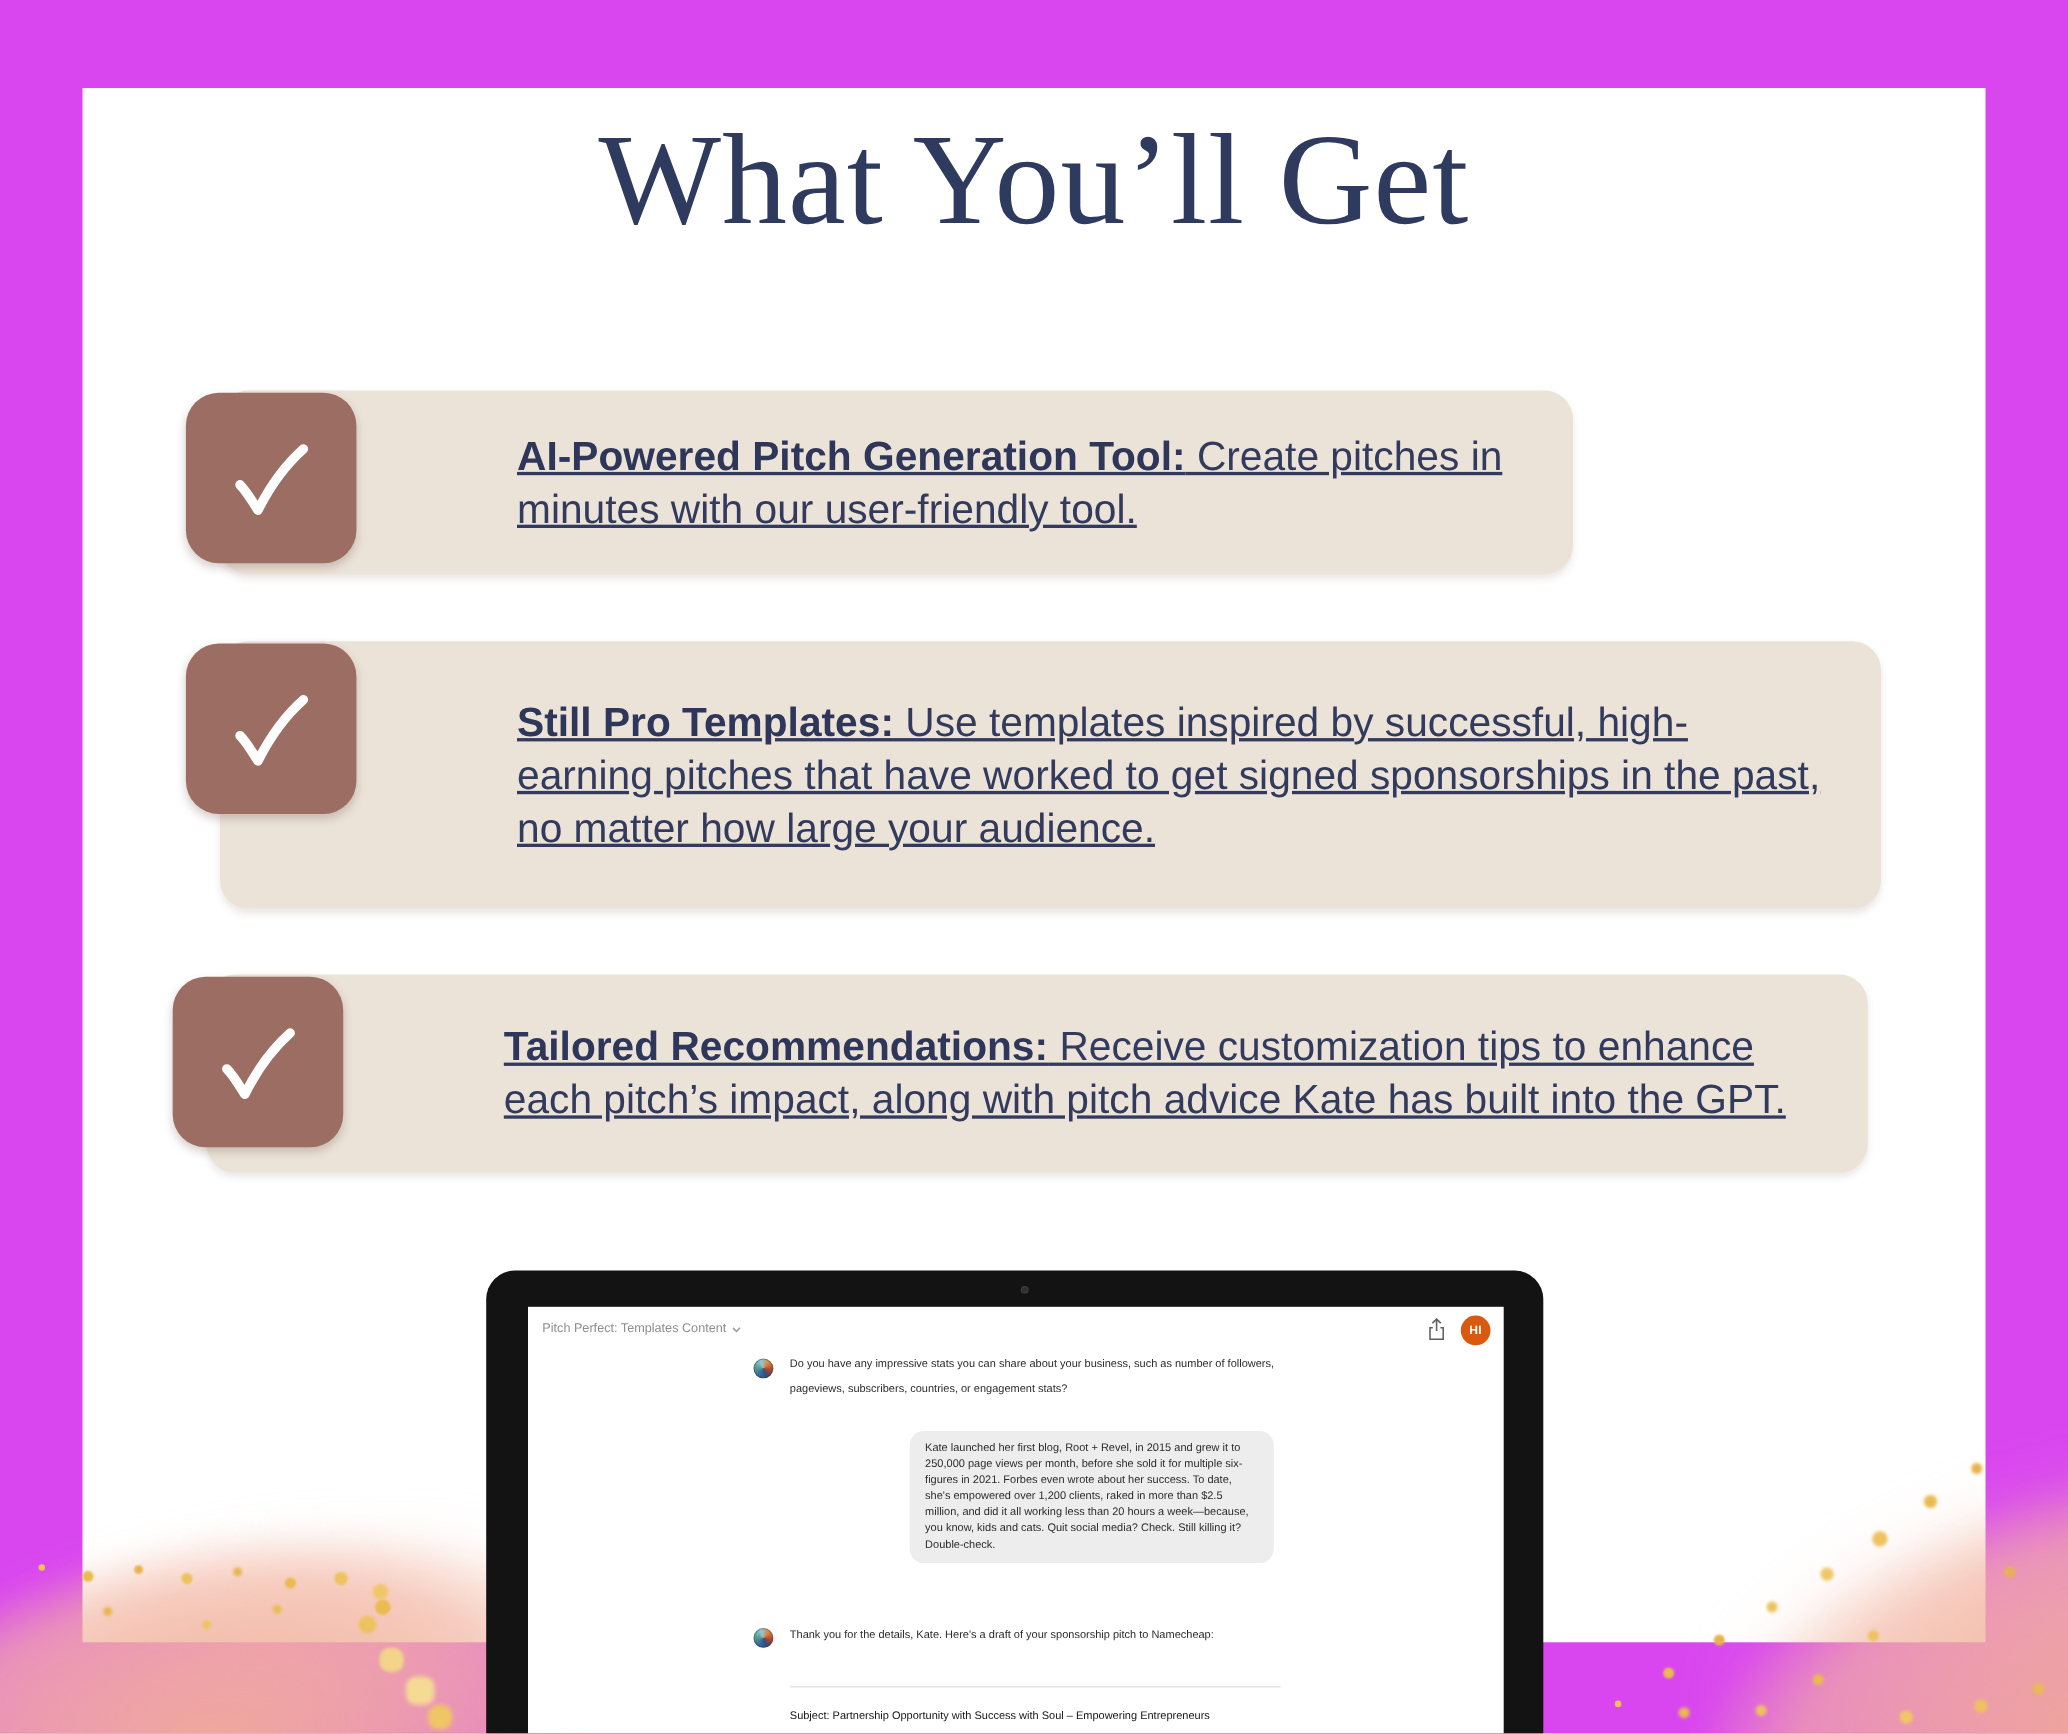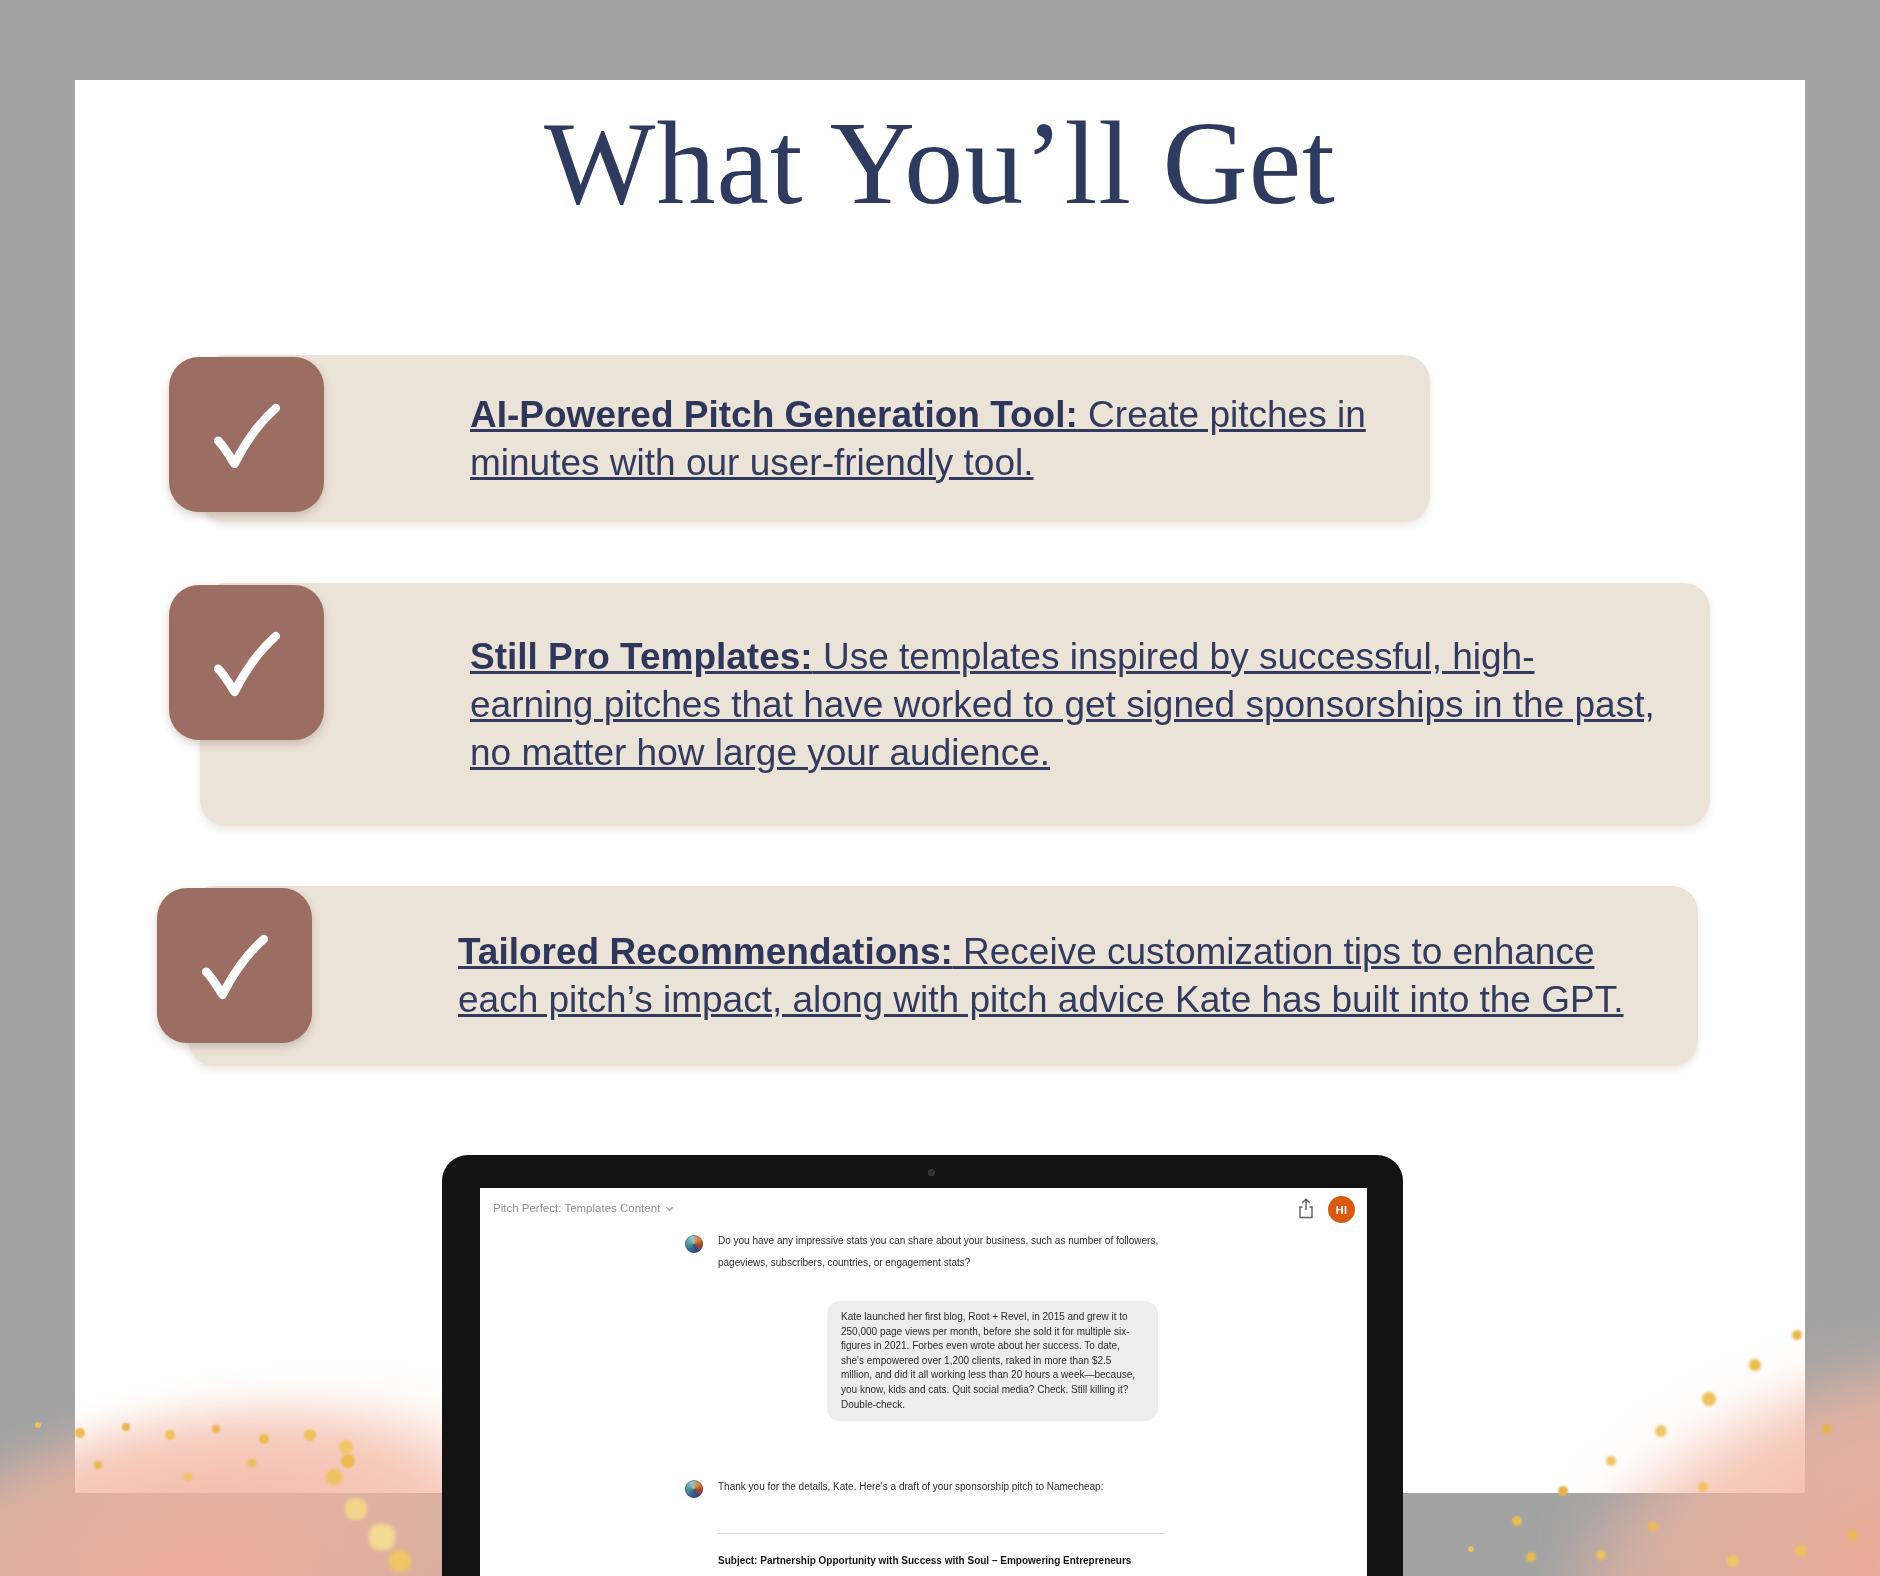--- a/index.html
+++ b/index.html
@@ -1,21 +1,21 @@
 <!DOCTYPE html>
 <html><head>
 <meta charset="utf-8">
 <style>
   html,body{margin:0;padding:0;}
   body{
     width:1880px;height:1576px;position:relative;overflow:hidden;
     font-family:"Liberation Sans", sans-serif;
     background:#e4c4bb;
   }
-  .frame{position:absolute;inset:0;background:#a3a3a3;overflow:hidden;}
+  .frame{position:absolute;inset:0;background:#d946ef;overflow:hidden;}
   .card{
     position:absolute;left:75px;top:80px;width:1730px;height:1413px;
     background:#ffffff;
   }
   .page-title{
     position:absolute;left:0;top:96px;width:100%;margin:0;
     text-align:center;
     font-family:"Liberation Serif", serif;
     font-weight:400;
     font-size:118px;
@@ -134,21 +134,21 @@
     position:absolute;left:347px;top:113px;width:331px;box-sizing:border-box;
     background:#ededed;border-radius:13px;padding:9px 14px;
   }
   .bubble p{margin:0;font-size:10px;line-height:14.6px;color:#2b2b2b;}
   .divider{
     position:absolute;left:238px;top:345px;width:446px;height:0;
     border:none;border-top:1px solid #dadada;margin:0;
   }
   .subject{
     position:absolute;left:238px;top:365px;width:446px;margin:0;
-    font-size:10px;line-height:15px;font-weight:700;color:#141414;
+    font-size:10px;line-height:15px;font-weight:400;color:#141414;
   }
   .av1{left:205px;top:47px;}
   .av2{left:205px;top:292px;}
   .t1{top:42px;}
   .t2{top:288px;}
 </style>
 </head>
 <body>
 
 <div class="frame">

